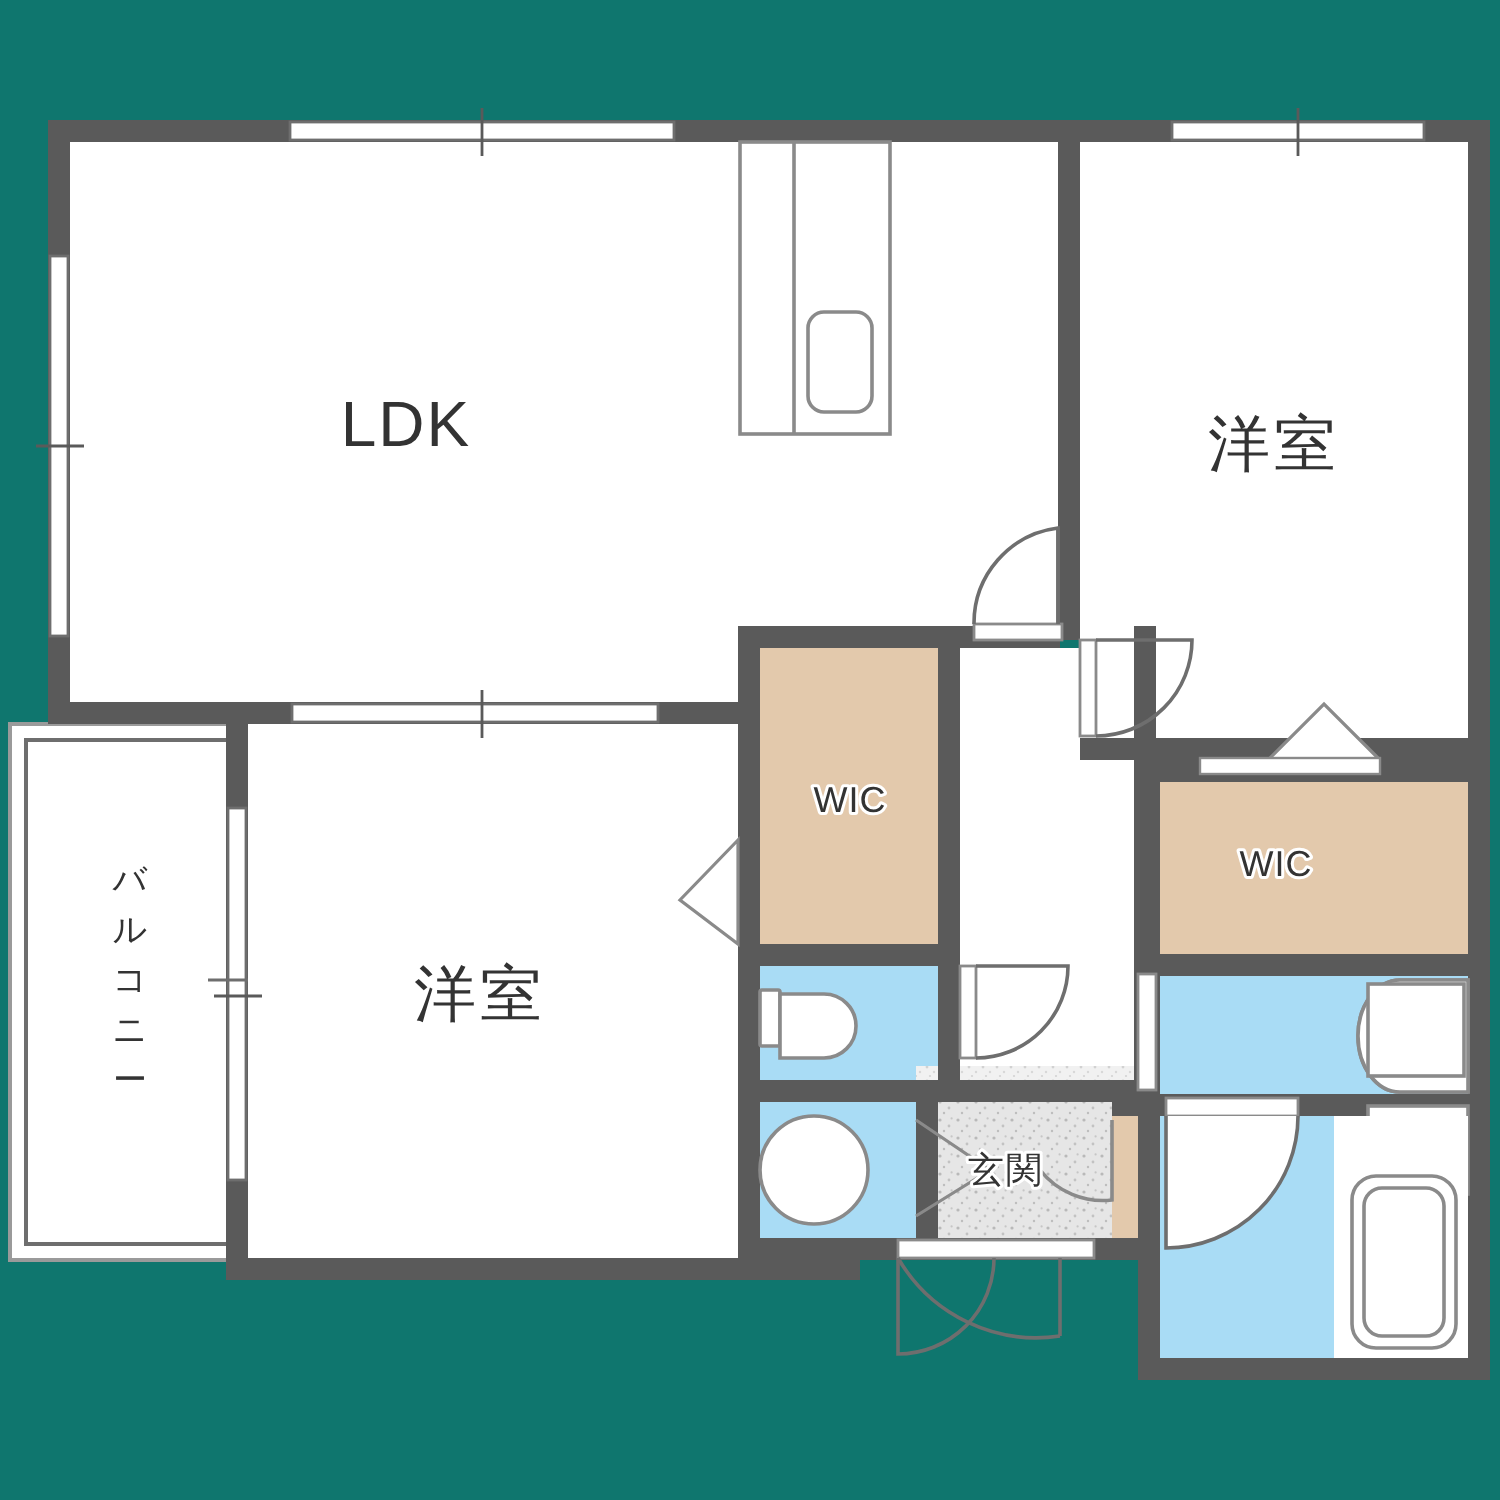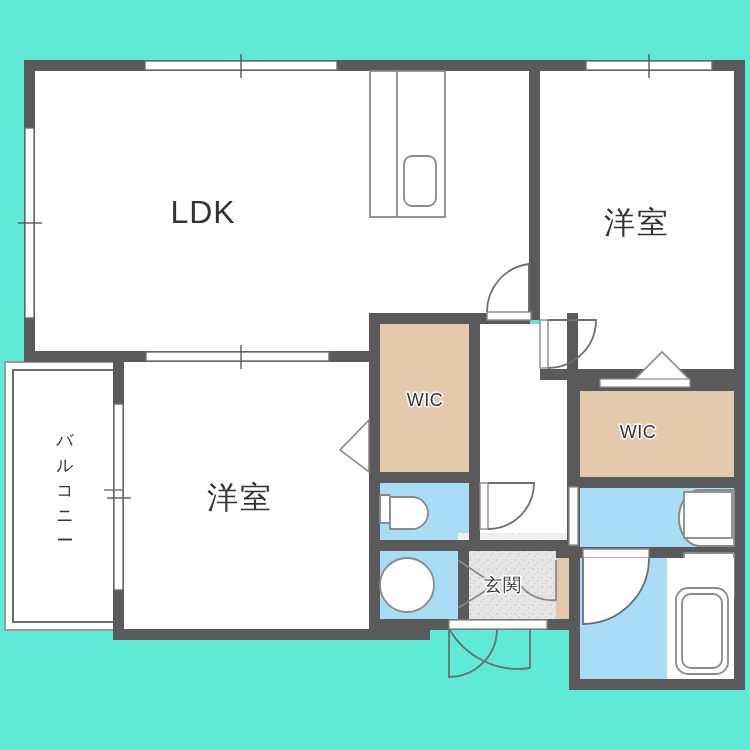--- a/index.html
+++ b/index.html
@@ -8,21 +8,21 @@
     padding: 0;
     background: #ffffff;
   }
   body {
     font-family: "Liberation Sans", "DejaVu Sans", sans-serif;
   }
   #plan-root {
     position: relative;
     width: 750px;
     height: 750px;
-    background: #5eead4;
+    background: #0f766e;
     overflow: hidden;
   }
   #plan-svg {
     display: block;
     width: 750px;
     height: 750px;
   }
   .room-label {
     font-family: "Liberation Sans", "DejaVu Sans", sans-serif;
     fill: #333333;

